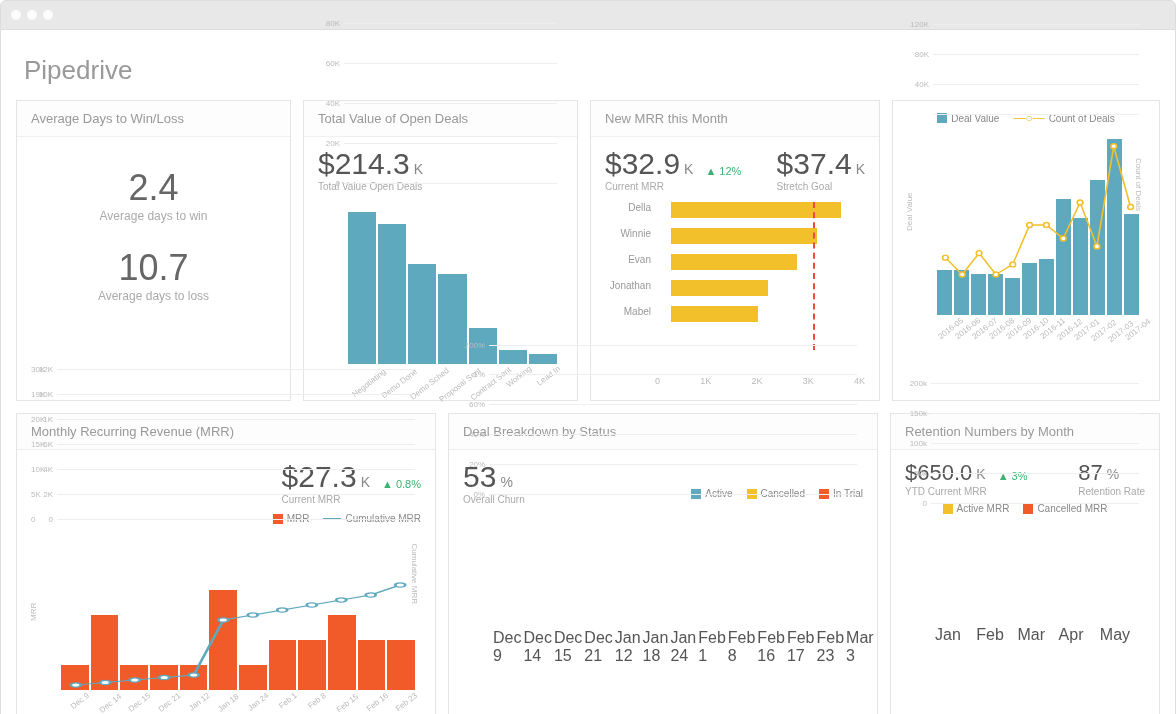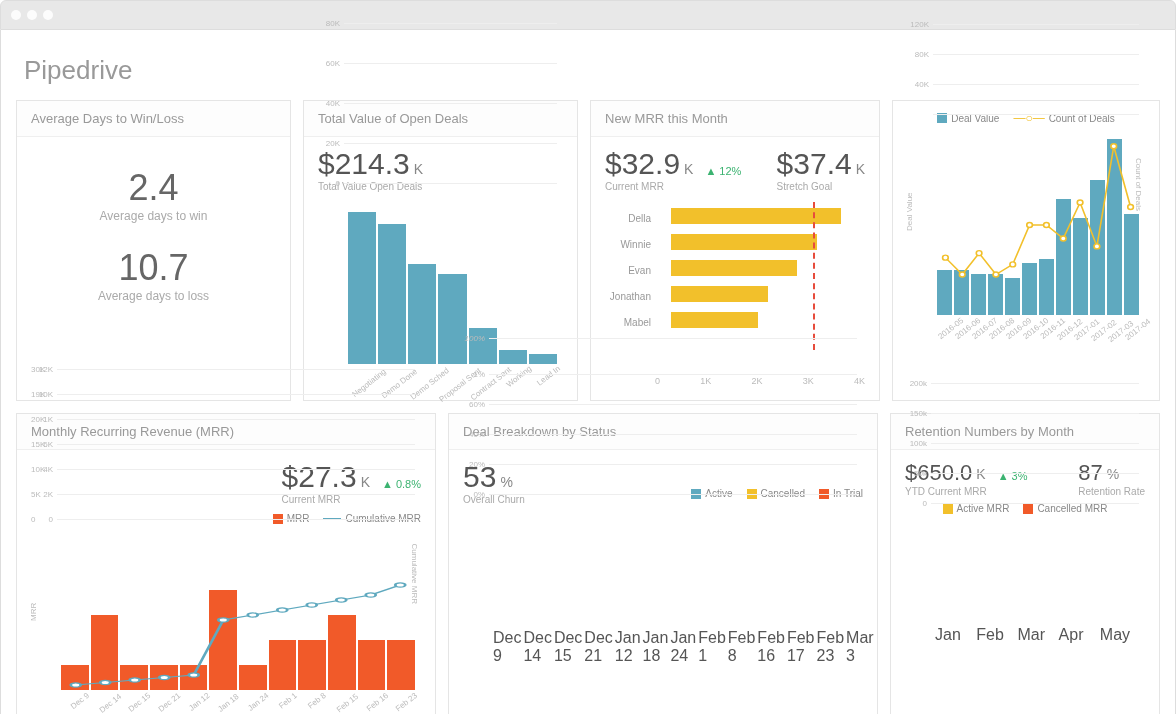--- a/index.html
+++ b/index.html
@@ -30,21 +30,21 @@
 .ygrid .gl { position:absolute; left:0; right:0; border-top:1px solid #eee; font-size:8px; color:#bbb; }
 .ygrid .gl span { position:absolute; left:-26px; top:-5px; width:22px; text-align:right; }
 .ygrid .gl .rspan { position:absolute; right:-26px; top:-5px; width:22px; text-align:left;}
 .bar-row { position:absolute; left:30px; right:6px; bottom:16px; top:4px; display:flex; align-items:flex-end; gap:2px; }
 .bar { flex:1; background:#5fa9bf; position:relative;}
 .bar .xl { position:absolute; top:102%; left:50%; transform:translateX(-50%) rotate(-38deg); transform-origin:right top; font-size:8px; color:#bbb; white-space:nowrap;}
 .axis-lbl-v { position:absolute; left:-2px; top:50%; transform:rotate(-90deg); font-size:8px; color:#bbb; transform-origin:left top;}
 .axis-lbl-vr{ position:absolute; right:2px; top:40%; transform:rotate(90deg); font-size:8px; color:#bbb; transform-origin:right top;}
 
 .hbarzone { position:relative; height:170px; padding-left:50px;}
-.hbarrow { display:flex; align-items:flex-end; height:22px; margin-bottom:4px; font-size:10px; color:#999;margin-left:16px;}
+.hbarrow { display:flex; align-items:flex-start; height:22px; margin-bottom:4px; font-size:10px; color:#999;margin-left:16px;}
 .hbarrow .name { position:absolute; left:0; width:46px; text-align:right; }
 .hbar { height:16px; background:#f2c02b; }
 .hx-axis { display:flex; justify-content:space-between; font-size:9px; color:#bbb; margin-left:50px; margin-top:4px;}
 .vline-red { position:absolute; top:0; bottom:22px; border-left:2px dashed #e74c3c; }
 
 .stackbar { flex:1; display:flex; flex-direction:column-reverse; position:relative;}
 .seg { width:100%; }
 
 svg.overlay { position:absolute; left:30px; right:6px; bottom:16px; top:4px; width:calc(100% - 36px); height:calc(100% - 20px); pointer-events:none;}
 
@@ -426,21 +426,21 @@
               </div>
               <div class="gl" style="bottom: 76px;">
                 <span>40%</span>
               </div>
               <div class="gl" style="bottom: 106px;">
                 <span>60%</span>
               </div>
               <div class="gl" style="bottom: 136px;">
                 <span>1%</span>
               </div>
-              <div class="gl" style="bottom: 172px; font-style: italic;">
+              <div class="gl" style="bottom: 165px; font-style: italic;">
                 <span>100%</span>
               </div>
             </div>
           <div class="bar-row">
               <div class="stackbar">
                 <div class="seg" style="background: rgb(95, 169, 191); height: 8%;"></div>
                 <div class="seg" style="background: rgb(242, 192, 43); height: 87%;"></div>
                 <div class="seg" style="background: rgb(241, 90, 41); height: 5%;"></div>
                 <div class="xl">Dec 9</div>
               </div>

